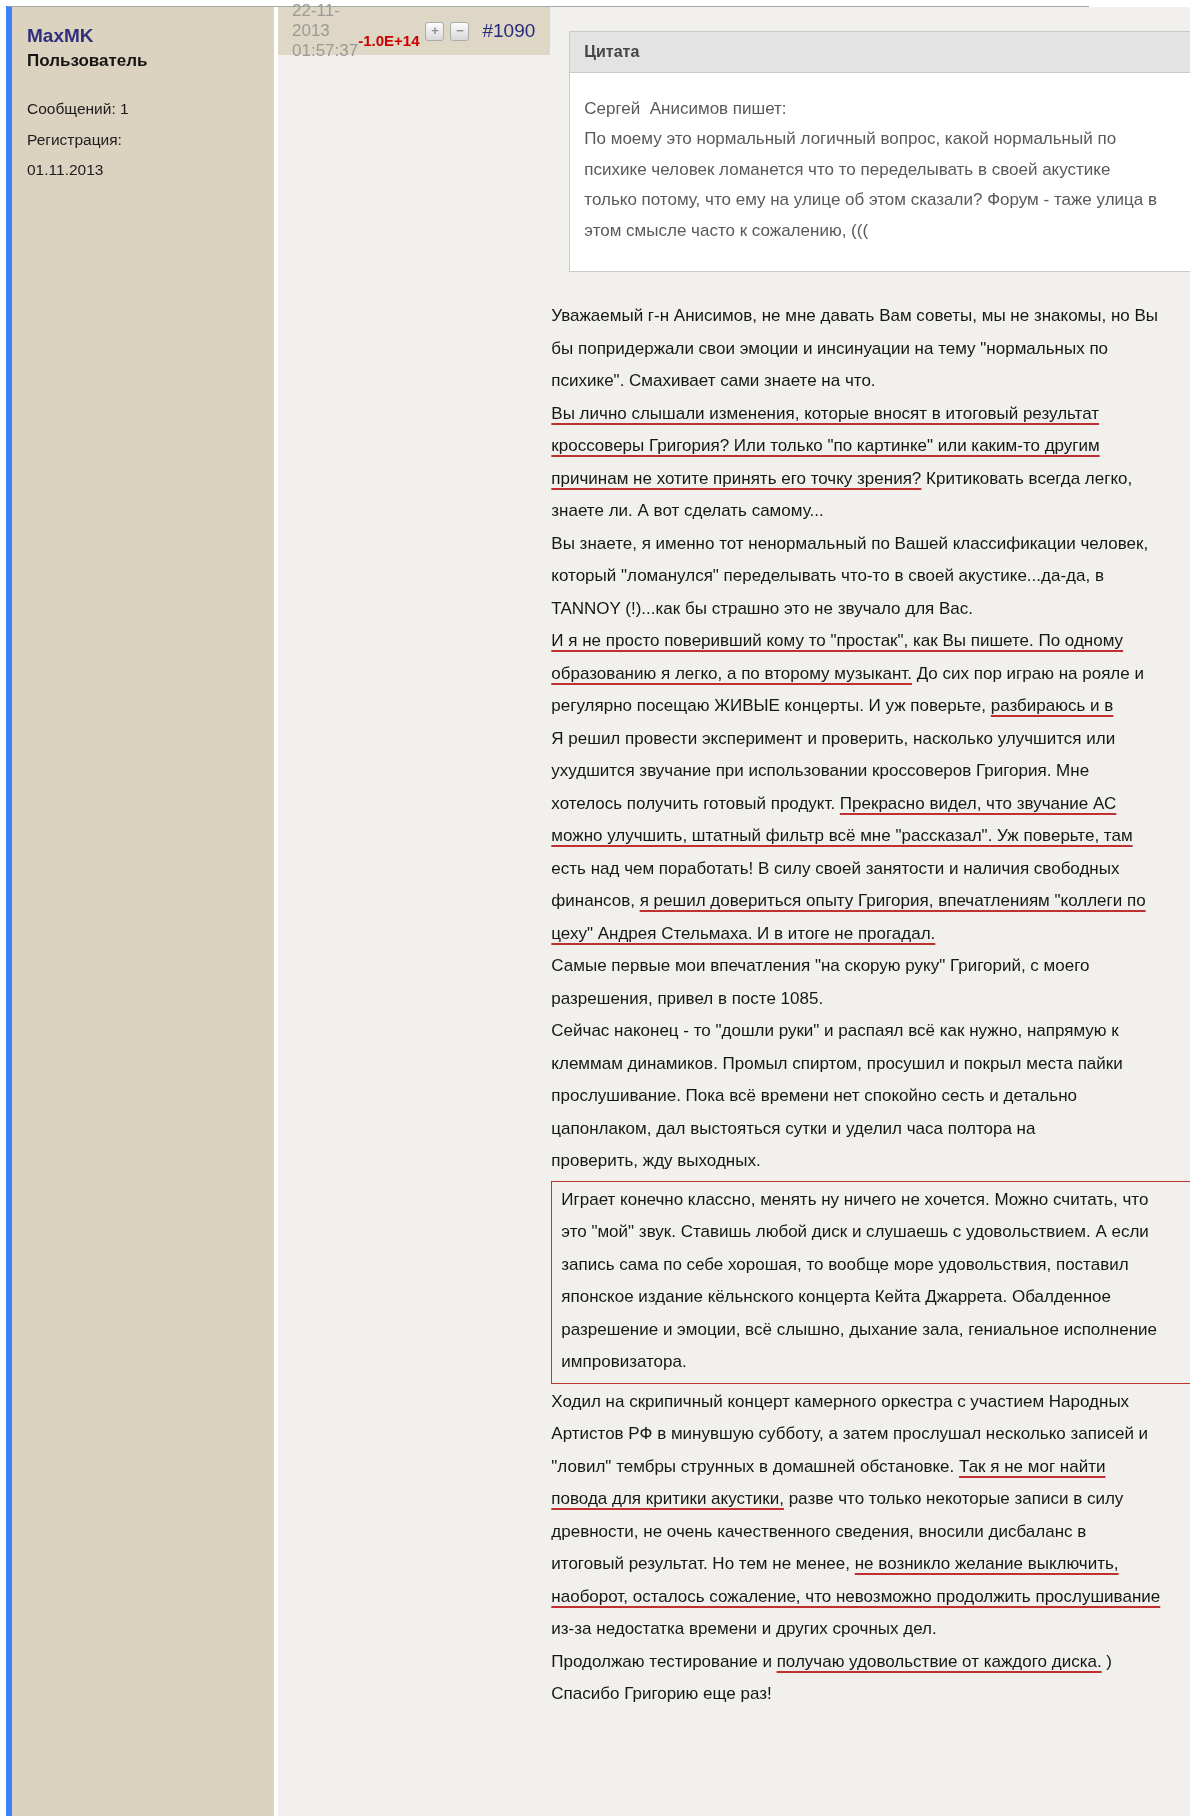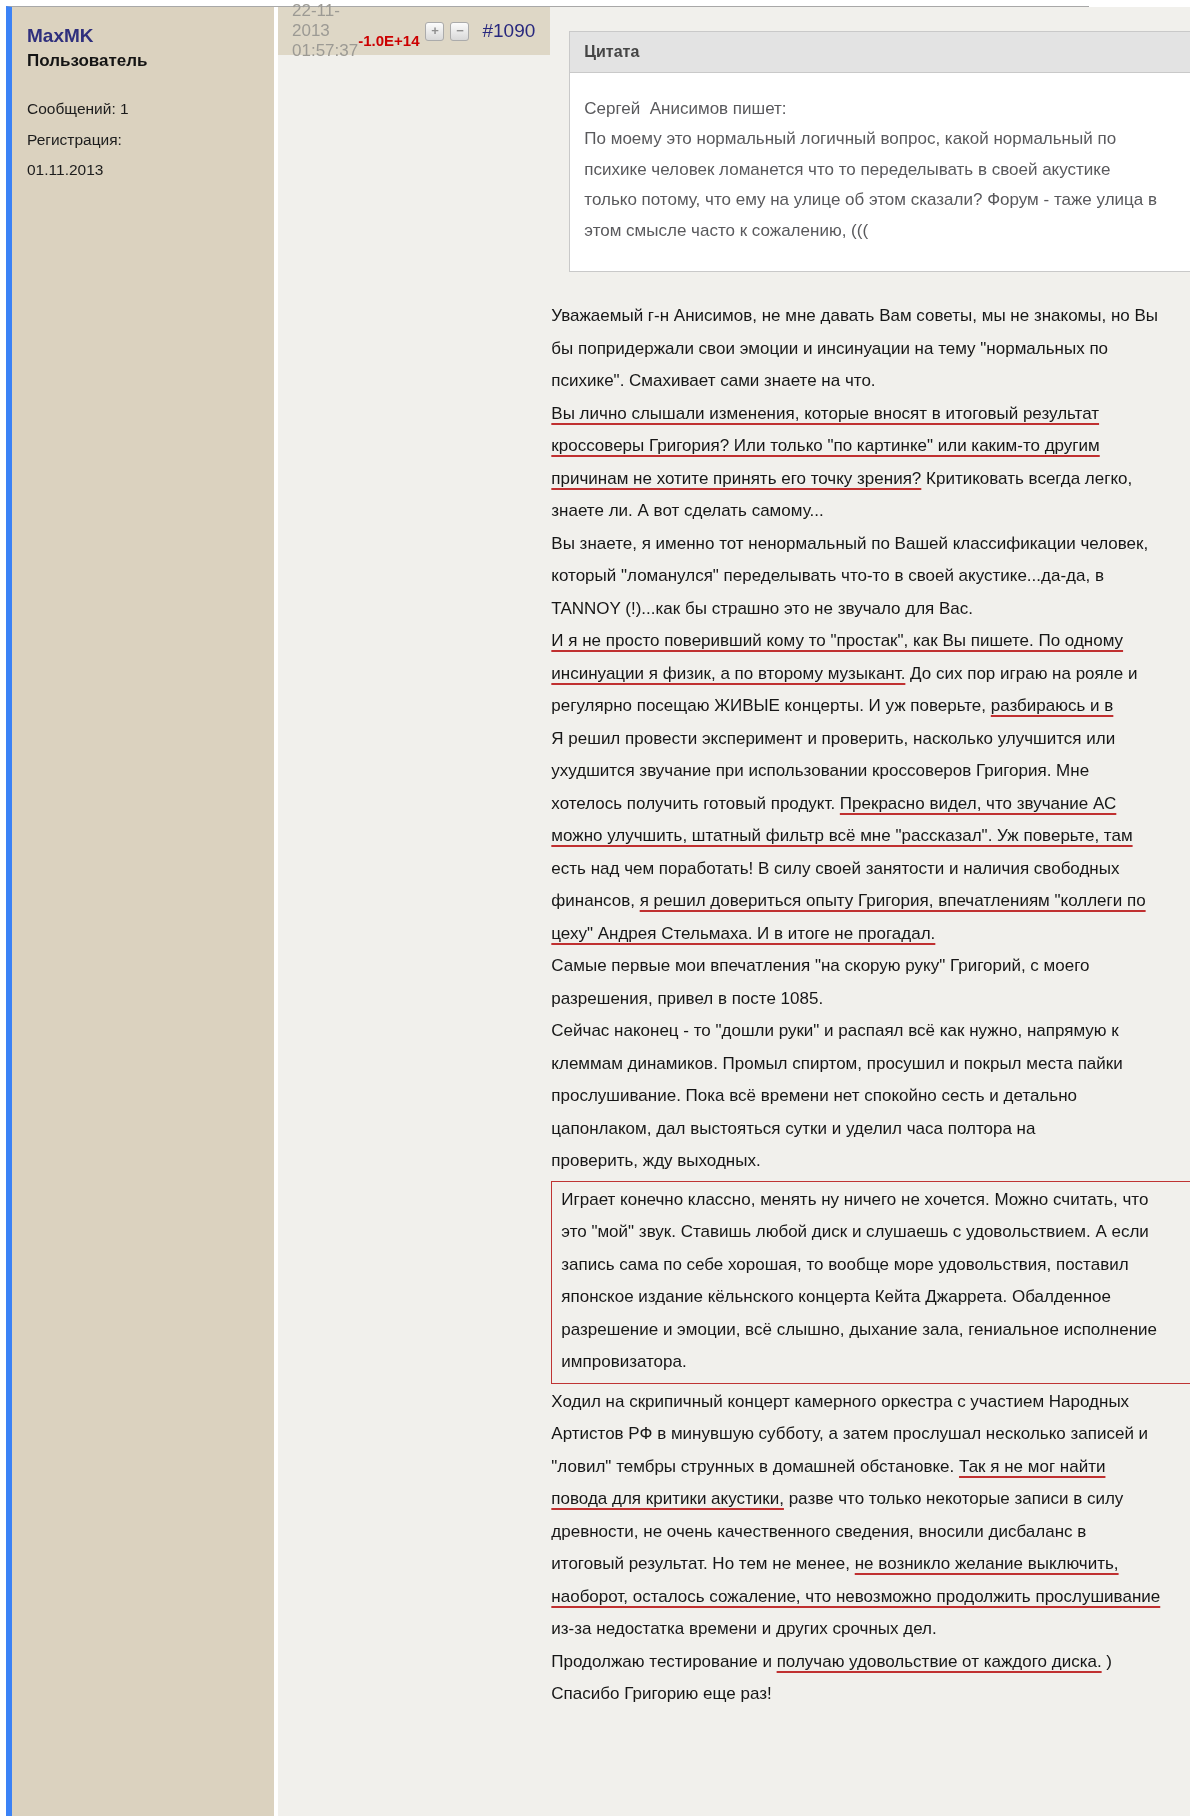--- a/index.html
+++ b/index.html
@@ -111,21 +111,21 @@
             <div class="tline"><span>бы попридержали свои эмоции и инсинуации на тему "нормальных по</span></div>
             <div class="tline"><span>психике". Смахивает сами знаете на что.</span></div>
             <div class="tline"><span class="rul">Вы лично слышали изменения, которые вносят в итоговый результат</span></div>
             <div class="tline"><span class="rul">кроссоверы Григория? Или только "по картинке" или каким-то другим</span></div>
             <div class="tline"><span class="rul">причинам не хотите принять его точку зрения?</span><span> Критиковать всегда легко,</span></div>
             <div class="tline"><span>знаете ли. А вот сделать самому...</span></div>
             <div class="tline"><span>Вы знаете, я именно тот ненормальный по Вашей классификации человек,</span></div>
             <div class="tline"><span>который "ломанулся" переделывать что-то в своей акустике...да-да, в</span></div>
             <div class="tline"><span>TANNOY (!)...как бы страшно это не звучало для Вас.</span></div>
             <div class="tline"><span class="rul">И я не просто поверивший кому то "простак", как Вы пишете. По одному</span></div>
-            <div class="tline"><span class="rul">инсинуации я физик, а по второму музыкант.</span><span> До сих пор играю на рояле и</span></div>
+            <div class="tline"><span class="rul">образованию я легко, а по второму музыкант.</span><span> До сих пор играю на рояле и</span></div>
             <div class="tline"><span>регулярно посещаю ЖИВЫЕ концерты. И уж поверьте, </span><span class="rul">разбираюсь и в</span></div>
             <div class="tline"><span>Я решил провести эксперимент и проверить, насколько улучшится или</span></div>
             <div class="tline"><span>ухудшится звучание при использовании кроссоверов Григория. Мне</span></div>
             <div class="tline"><span>хотелось получить готовый продукт. </span><span class="rul">Прекрасно видел, что звучание АС</span></div>
             <div class="tline"><span class="rul">можно улучшить, штатный фильтр всё мне "рассказал". Уж поверьте, там</span></div>
             <div class="tline"><span>есть над чем поработать! В силу своей занятости и наличия свободных</span></div>
             <div class="tline"><span>финансов, </span><span class="rul">я решил довериться опыту Григория, впечатлениям "коллеги по</span></div>
             <div class="tline"><span class="rul">цеху" Андрея Стельмаха. И в итоге не прогадал.</span></div>
             <div class="tline"><span>Самые первые мои впечатления "на скорую руку" Григорий, с моего</span></div>
             <div class="tline"><span>разрешения, привел в посте 1085.</span></div>

